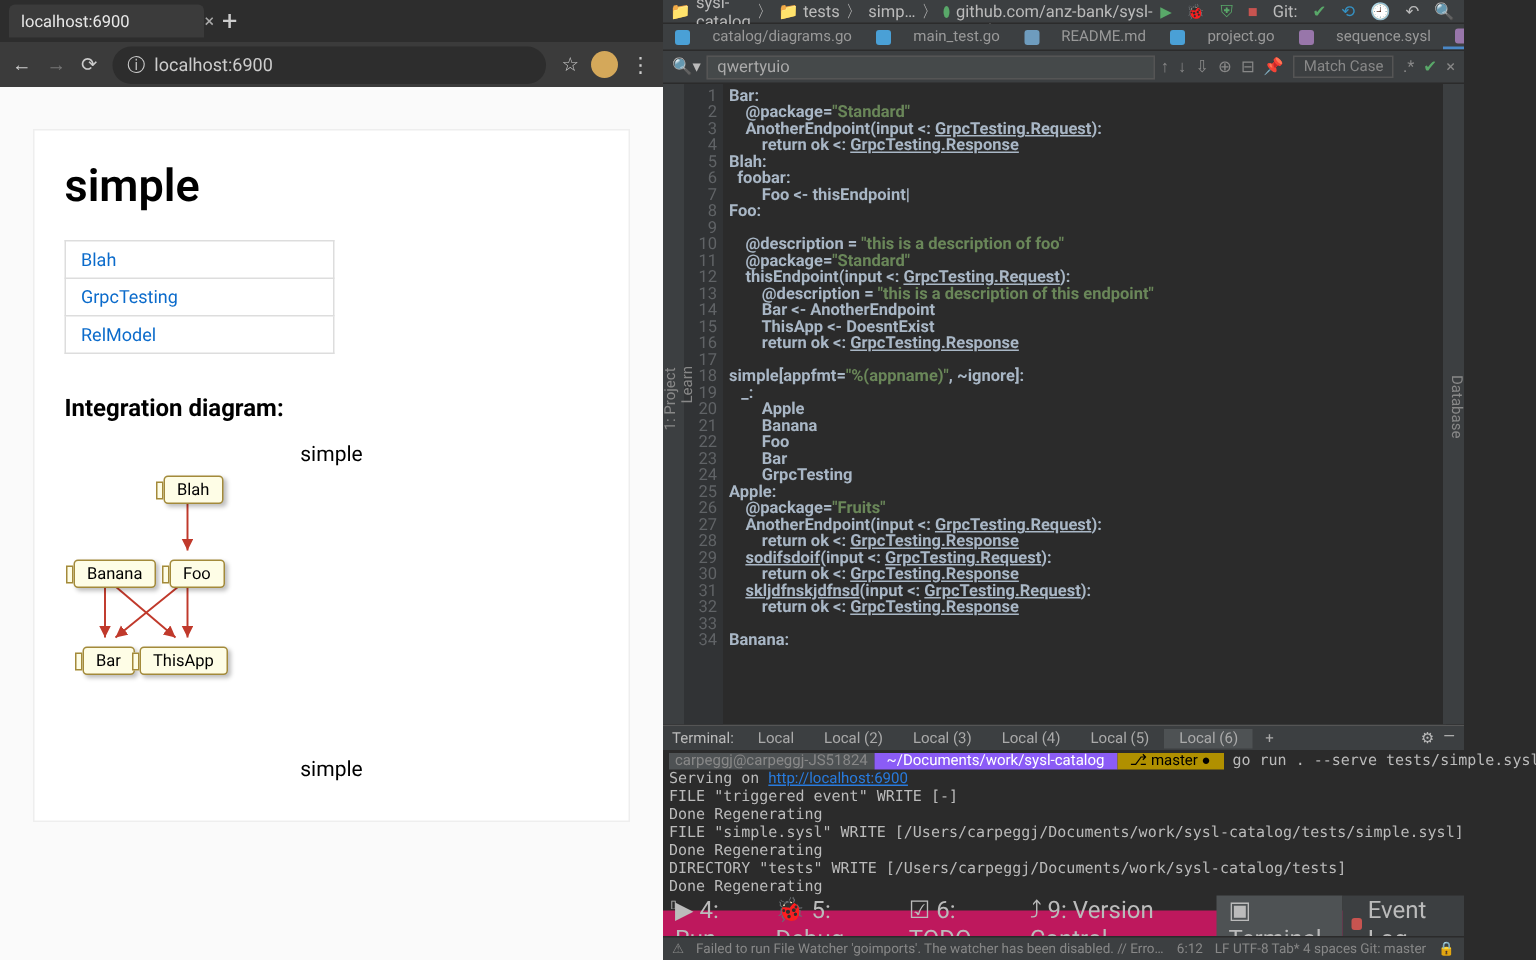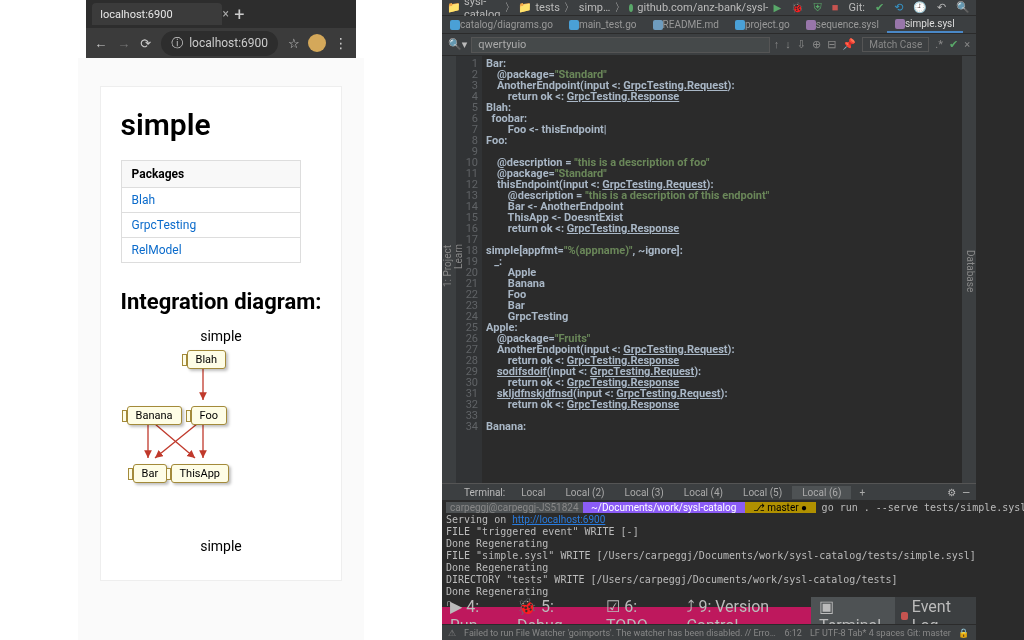--- a/index.html
+++ b/index.html
@@ -1,54 +1,54 @@
 <!DOCTYPE html>
 <html><head>
 <meta charset="utf-8">
 <style>
 * { margin: 0; padding: 0; box-sizing: border-box; font-family: -apple-system, BlinkMacSystemFont, "Segoe UI", Roboto, sans-serif; }
 body { width: 1024px; height: 640px; display: flex; overflow: hidden; background: #2b2b2b; }
-.browser { width: 442px; height: 640px; background: #fff; display: flex; flex-direction: column; align-items: center; }
+.browser { width: 442px; height: 640px; background: #fff; display: flex; flex-direction: column; }
 .browser-top { background: #2d2d2d; display: flex; flex-direction: column; }
 .tab-bar { height: 28px; display: flex; align-items: center; padding: 0 6px; }
 .tab { background: #3b3b3b; color: #e8e8e8; font-size: 11px; padding: 4px 8px; border-radius: 4px 4px 0 0; display: flex; align-items: center; gap: 50px; width: 130px; }
 .tab-close { color: #aaa; font-size: 12px; }
 .new-tab { color: #ccc; font-size: 18px; margin-left: 12px; }
 .addr-row { background: #3b3b3b; height: 30px; display: flex; align-items: center; padding: 0 8px; gap: 10px; color: #ccc; font-size: 13px; }
 .addr-input { flex: 1; background: #2d2d2d; border-radius: 20px; padding: 4px 10px; display: flex; align-items: center; gap: 6px; color: #ccc; font-size: 12px; }
 .addr-icons { display: flex; gap: 8px; align-items: center; }
 .star { color: #ccc; }
 .avatar { width: 18px; height: 18px; border-radius: 50%; background: #d4a85a; font-size: 10px; display: flex; align-items: center; justify-content: center; }
 .dots { font-size: 14px; }
 .page { flex: 1; background: #fafafa; overflow: auto; padding: 0 0 20px 0; }
 .page-inner { background: #fff; margin: 28px 22px; padding: 20px; border: 1px solid #eee; }
 .page-h1 { font-size: 30px; font-weight: 600; margin-bottom: 18px; }
 .pkg-table { border: 1px solid #ddd; border-collapse: collapse; width: 100%; max-width: 180px; margin-bottom: 26px; }
 .pkg-table th { text-align: left; font-size: 12px; font-weight: 700; padding: 6px 10px; background: #f8f8f8; border: 1px solid #ddd; }
 .pkg-table td { font-size: 12px; padding: 5px 10px; border: 1px solid #ddd; }
 .pkg-table a { color: #0b6bcb; text-decoration: none; }
-.sec-h2 { font-size: 22px; font-weight: 700; margin: 8px 0 14px; }
+.sec-h2 { font-size: 16px; font-weight: 700; margin: 8px 0 14px; }
 .diagram-title { text-align: center; font-size: 14px; font-weight: 400; margin-bottom: 6px; }
 .diagram1 { position: relative; height: 170px; margin-bottom: 18px; }
 .nbox { position: absolute; background: #fefde6; border: 1px solid #a38a3a; border-radius: 3px; padding: 2px 8px; font-size: 11px; box-shadow: 2px 2px 3px rgba(0,0,0,0.25); }
 .nbox-handle { position: absolute; left: -6px; top: 50%; width: 5px; height: 12px; background: #fefde6; border: 1px solid #a38a3a; transform: translateY(-50%); }
 .arrow-svg { position: absolute; inset: 0; pointer-events: none; }
 
 .ide { width: 534px; height: 640px; background: #3c3f41; color: #bbb; display: flex; flex-direction: column; font-size: 11px; }
 .ide-row { display: flex; align-items: center; padding: 2px 6px; gap: 4px; }
 .ide-top { justify-content: space-between; background: #3c3f41; border-bottom: 1px solid #2b2b2b; height: 16px; }
 .ide-top-left { display: flex; gap: 4px; align-items: center; }
 .ide-top-right { display: flex; gap: 10px; align-items: center; }
 .icon { width: 12px; height: 12px; display: inline-flex; align-items: center; justify-content: center; }
 .folder-icon { color: #87939a; }
 .run-icon { color: #59a869; font-size: 10px; }
 .bug-icon { color: #59a869; font-size: 10px; }
 .chk { color: #59a869; }
 .tab-strip { display: flex; background: #3c3f41; border-bottom: 1px solid #2b2b2b; height: 18px; font-size: 10px; align-items: center; overflow: hidden; }
-.etab { padding: 2px 8px; color: #999; display: flex; align-items: center; gap: 0; white-space: nowrap; }
+.etab { padding: 2px 8px; color: #999; display: flex; align-items: center; gap: 15px; white-space: nowrap; }
 .etab.active { border-bottom: 2px solid #4a88c7; color: #ddd; }
 .ficon { width: 10px; height: 10px; display: inline-block; }
 .ficon.go { background: #4aa0d6; border-radius: 2px; }
 .ficon.sysl { background: #9876aa; border-radius: 2px; }
 .ficon.md { background: #6e9cbe; border-radius: 2px; }
 .find-row { background: #3c3f41; display: flex; align-items: center; height: 22px; padding: 0 6px; gap: 4px; border-bottom: 1px solid #2b2b2b; }
 .find-input { flex: 1; background: #45494a; border: 1px solid #555; padding: 1px 6px; color: #aaa; font-size: 11px; height: 16px; }
 .find-ctrls { display: flex; gap: 6px; align-items: center; font-size: 11px; color: #888; }
 .mc { border: 1px solid #555; padding: 0 6px; height: 15px; font-size: 10px; display: flex; align-items: center; }
 .editor-wrap { flex: 1; display: flex; background: #2b2b2b; font-family: Menlo, Consolas, monospace; font-size: 11px; overflow: hidden; position: relative; }
@@ -56,21 +56,21 @@
 .gutter { width: 26px; background: #313335; color: #606366; text-align: right; padding: 2px 4px 2px 0; line-height: 11px; }
 .gutter div { height: 11px; }
 .code { flex: 1; padding: 2px 4px; white-space: pre; line-height: 11px; color: #a9b7c6; overflow: hidden; font-weight: bold; }
 .code .l { height: 11px; }
 .k-str { color: #6a8759; }
 .k-type { color: #a9b7c6; text-decoration: underline; }
 .k-fn { color: #a9b7c6; text-decoration: underline; }
 .gut-r { width: 12px; background: #2b2b2b; }
 .gut-r-bar { position: absolute; right: 2px; top: 10px; width: 3px; height: 340px; background: linear-gradient(#3b6e3b 0 10%, transparent 10% 30%, #6e6e3b 30% 35%, transparent 35% 100%); }
 .terminal { background: #2b2b2b; border-top: 1px solid #555; }
-.term-tabs { display: flex; background: #3c3f41; height: 16px; font-size: 10px; align-items: center; padding-left: 16px; }
+.term-tabs { display: flex; background: #3c3f41; height: 16px; font-size: 10px; align-items: center; }
 .ttab { padding: 1px 10px; color: #aaa; }
 .ttab.active { background: #4e5254; }
 .tplus { padding: 0 8px; color: #aaa; }
 .tgear { margin-left: auto; padding: 0 6px; display: flex; gap: 6px; }
 .term-body { background: #2b2b2b; font-family: Menlo, Consolas, monospace; font-size: 10px; line-height: 12px; padding: 2px 4px; color: #bbb; height: 106px; white-space: pre; }
 .prompt-user { background: #4e5254; padding: 0 4px; color: #888; }
 .prompt-path { background: #8b5cf6; color: #fff; padding: 0 6px; }
 .prompt-branch { background: #b09000; color: #000; padding: 0 6px; }
 .link { color: #287bde; text-decoration: underline; }
 .bottom-tool { display: flex; background: #be185d; height: 18px; font-size: 16px; align-items: center; border-top: 1px solid #2b2b2b; }
@@ -108,23 +108,20 @@
         <span class="avatar"></span>
         <span class="dots">⋮</span>
       </div>
     </div>
   </div>
   <div class="page">
     <div class="page-inner">
       <h1 class="page-h1">simple</h1>
       <table class="pkg-table">
         <tbody>
-            <tr>
-              <th>Packages</th>
-            </tr>
         <tr>
               <td><a href="#">Blah</a></td>
             </tr>
         <tr>
               <td><a href="#">GrpcTesting</a></td>
             </tr>
         <tr>
               <td><a href="#">RelModel</a></td>
             </tr>
       </tbody>

